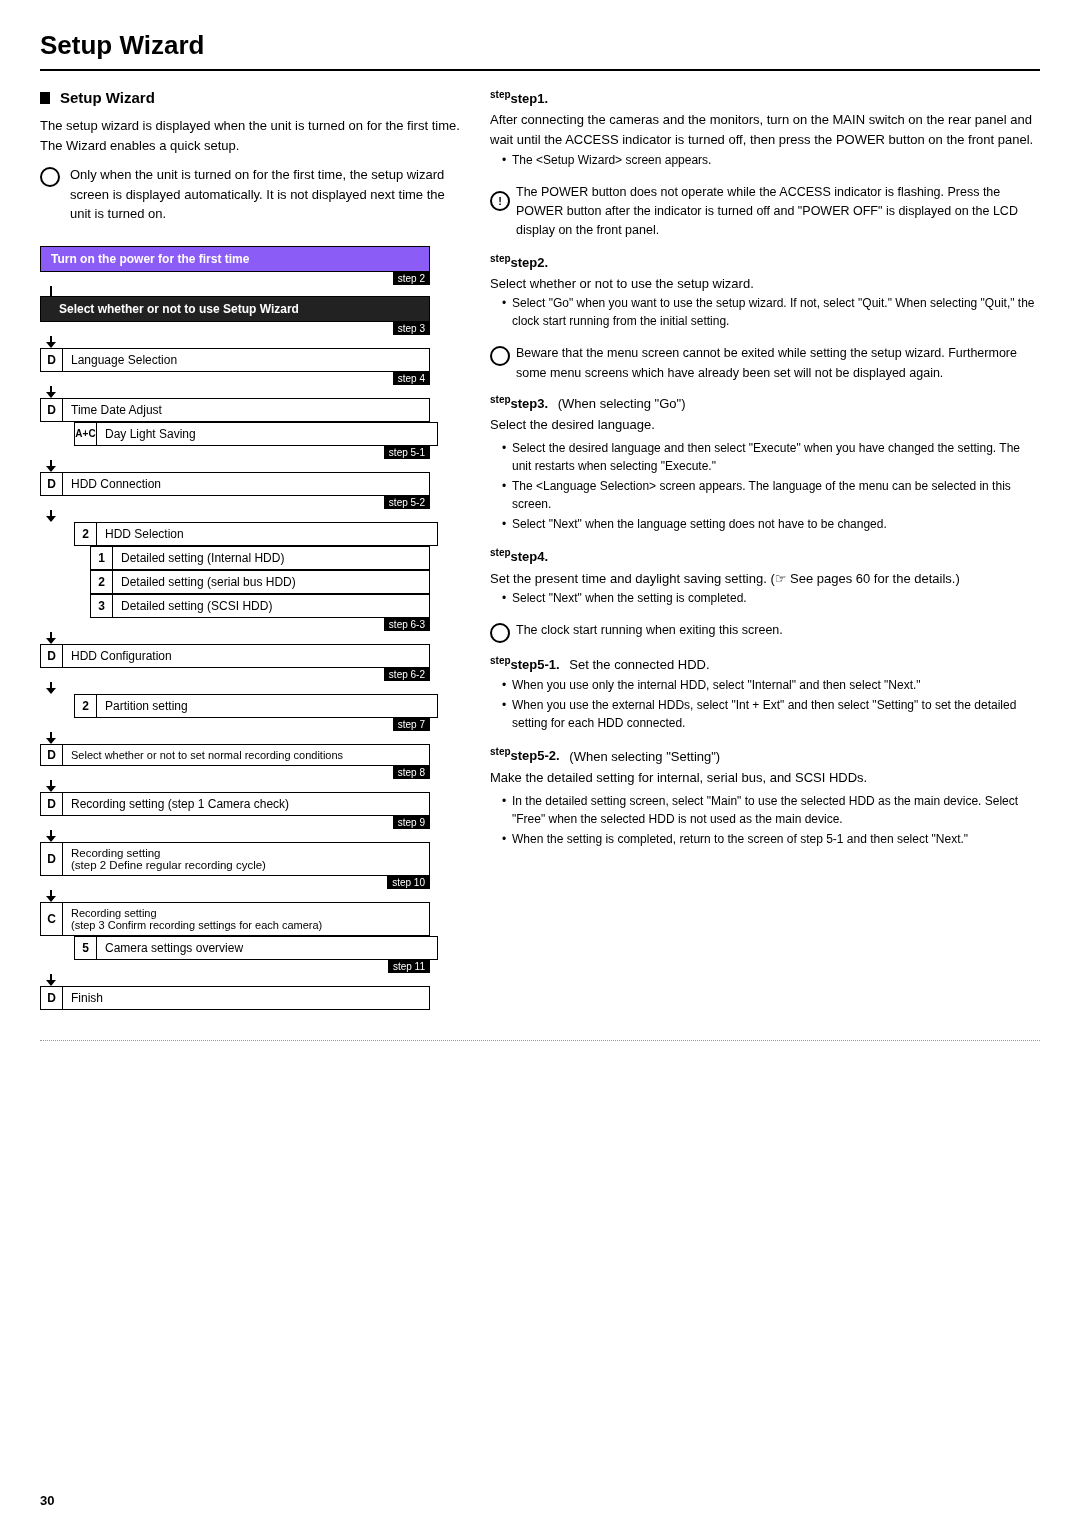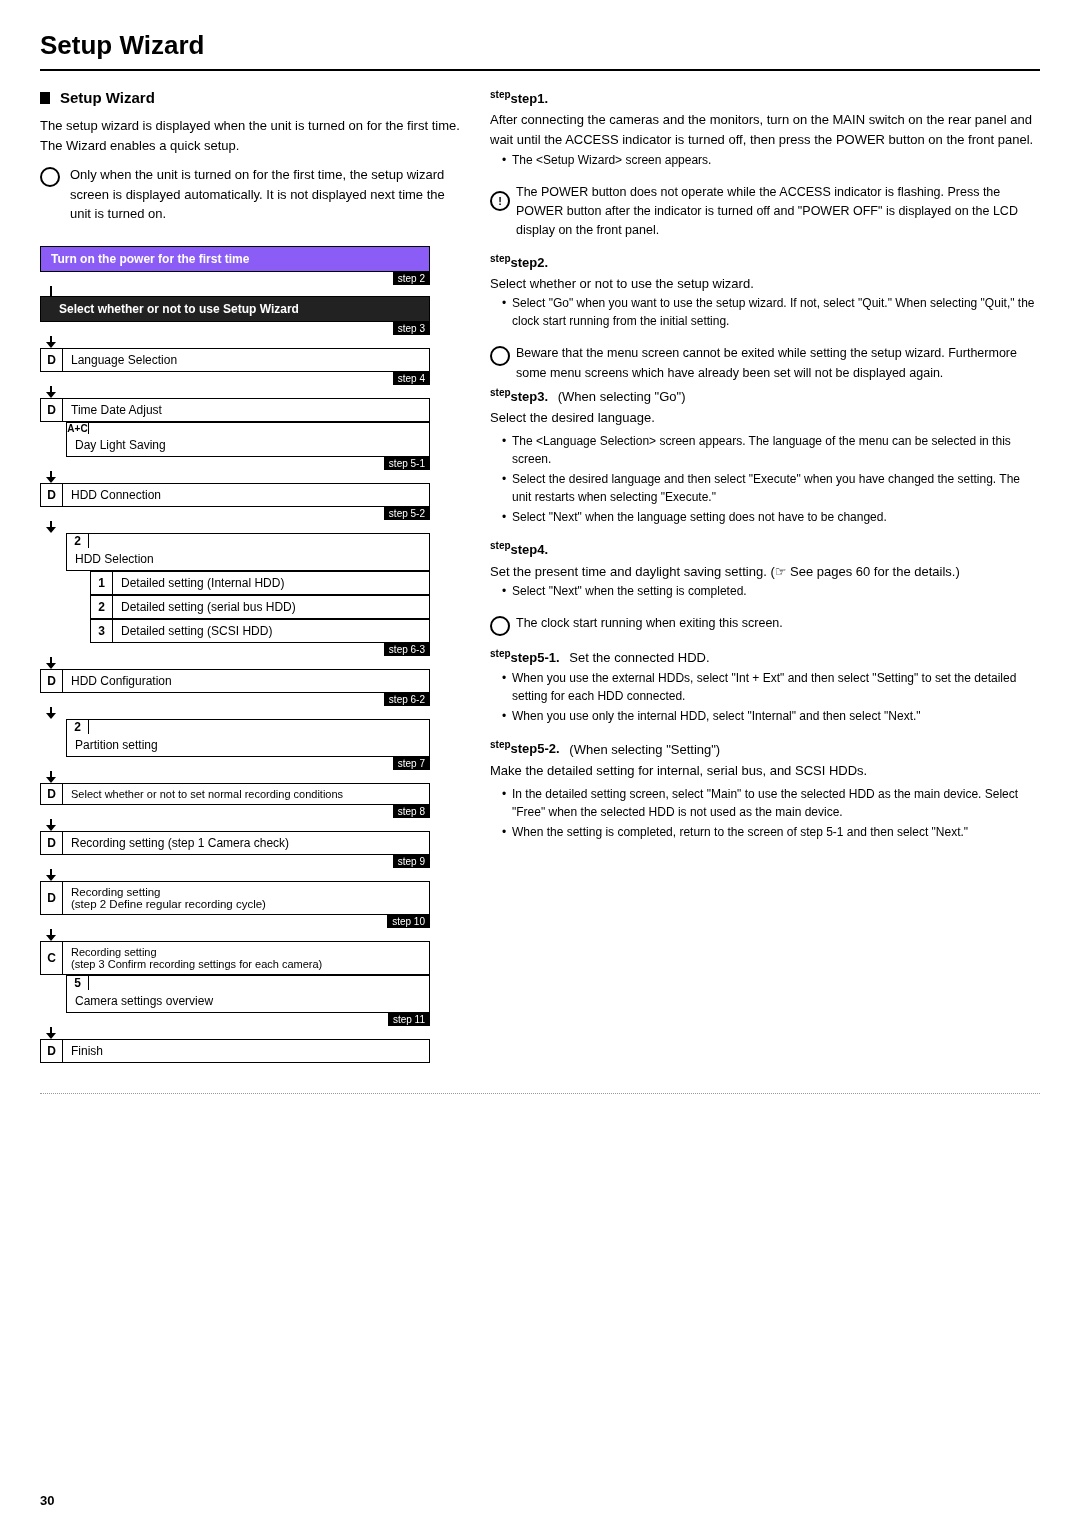--- a/index.html
+++ b/index.html
@@ -145,21 +145,21 @@
       background: #000;
       color: #fff;
       padding: 1px 5px;
       white-space: nowrap;
     }
     .badge-row {
       display: flex;
       justify-content: flex-end;
       margin-bottom: 1px;
     }
-    .indent1 { margin-left: 26px; flex-direction: column; }
+    .indent1 { margin-left: 34px; }
     .indent2 { margin-left: 50px; }
   </style>
 </head>
 <body>
 
 <div class="page">
 
   <div class="page-title">Setup Wizard</div>
 
   <div class="two-col">
@@ -433,34 +433,34 @@
       <div class="step-block">
         <div class="step-head">
           <span style="font-size:10px;vertical-align:super;">step</span><span>step2.</span>
         </div>
         <p class="step-body">Select whether or not to use the setup wizard.</p>
         <ul class="bullet-list">
           <li>Select "Go" when you want to use the setup wizard. If not, select "Quit." When selecting "Quit," the clock start running from the initial setting.</li>
         </ul>
       </div>
 
-      <div style="display:flex;gap:6px;align-items:flex-start;margin-bottom:4px;">
+      <div style="display:flex;gap:6px;align-items:flex-start;margin-bottom:11px;">
         <div style="width:20px;height:20px;border:2px solid #000;border-radius:50%;flex-shrink:0;margin-top:2px;"></div>
         <p style="font-size:12.5px;line-height:1.55;">Beware that the menu screen cannot be exited while setting the setup wizard. Furthermore some menu screens which have already been set will not be displayed again.</p>
       </div>
 
       <div class="step-block">
         <div class="step-head">
           <span style="font-size:10px;vertical-align:super;">step</span><span>step3.</span>
           <span style="font-weight:normal;font-size:13px;margin-left:6px;">(When selecting "Go")</span>
         </div>
         <p class="step-body" style="margin-bottom:4px;">Select the desired language.</p>
         <ul class="bullet-list">
+          <li>Select the desired language and then select "Execute" when you have changed the setting. The unit restarts when selecting "Execute."</li>
           <li>The &lt;Language Selection&gt; screen appears. The language of the menu can be selected in this screen.</li>
-          <li>Select the desired language and then select "Execute" when you have changed the setting. The unit restarts when selecting "Execute."</li>
           <li>Select "Next" when the language setting does not have to be changed.</li>
         </ul>
       </div>
 
       <div class="step-block">
         <div class="step-head">
           <span style="font-size:10px;vertical-align:super;">step</span><span>step4.</span>
         </div>
         <p class="step-body">Set the present time and daylight saving setting. (☞ See pages 60 for the details.)</p>
         <ul class="bullet-list">
@@ -472,22 +472,22 @@
         <div style="width:20px;height:20px;border:2px solid #000;border-radius:50%;flex-shrink:0;margin-top:2px;"></div>
         <p style="font-size:12.5px;line-height:1.55;">The clock start running when exiting this screen.</p>
       </div>
 
       <div class="step-block">
         <div class="step-head">
           <span style="font-size:10px;vertical-align:super;">step</span><span>step5-1.</span>
           <span style="font-weight:normal;font-size:13px;margin-left:6px;">Set the connected HDD.</span>
         </div>
         <ul class="bullet-list">
+          <li>When you use only the internal HDD, select "Internal" and then select "Next."</li>
           <li>When you use the external HDDs, select "Int + Ext" and then select "Setting" to set the detailed setting for each HDD connected.</li>
-          <li>When you use only the internal HDD, select "Internal" and then select "Next."</li>
         </ul>
       </div>
 
       <div class="step-block">
         <div class="step-head">
           <span style="font-size:10px;vertical-align:super;">step</span><span>step5-2.</span>
           <span style="font-weight:normal;font-size:13px;margin-left:6px;">(When selecting "Setting")</span>
         </div>
         <p class="step-body" style="margin-bottom:4px;">Make the detailed setting for internal, serial bus, and SCSI HDDs.</p>
         <ul class="bullet-list">

